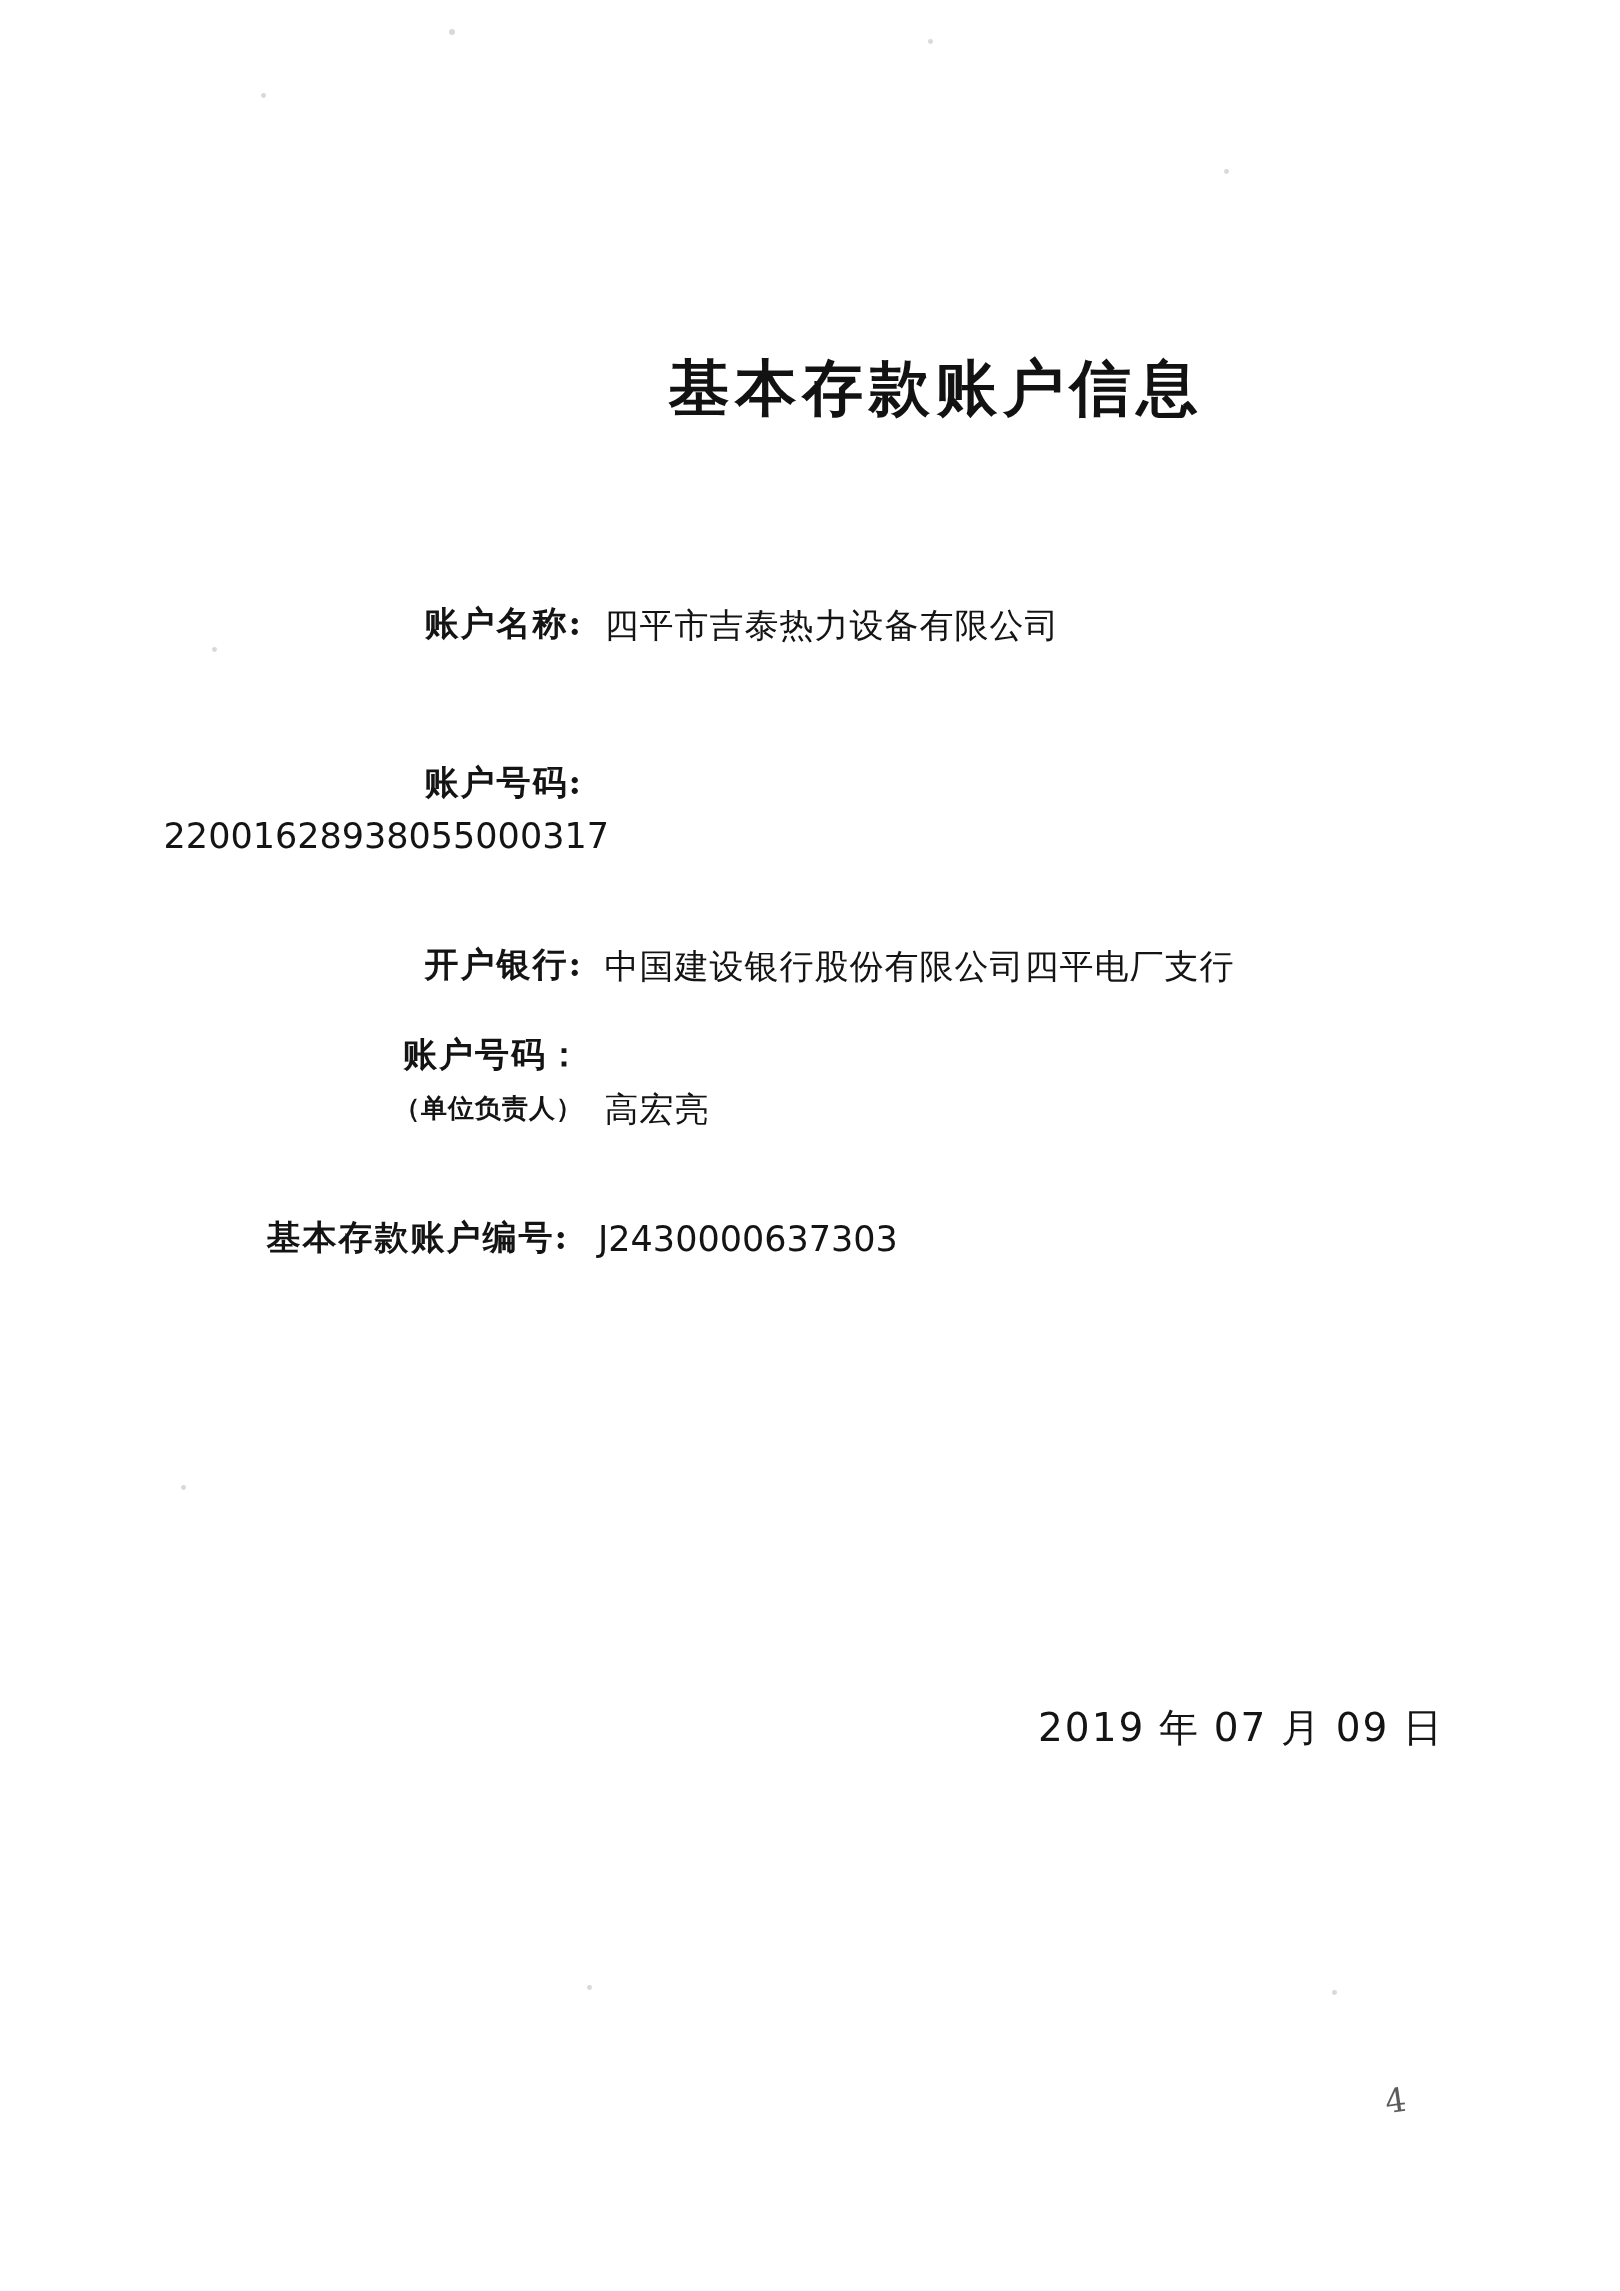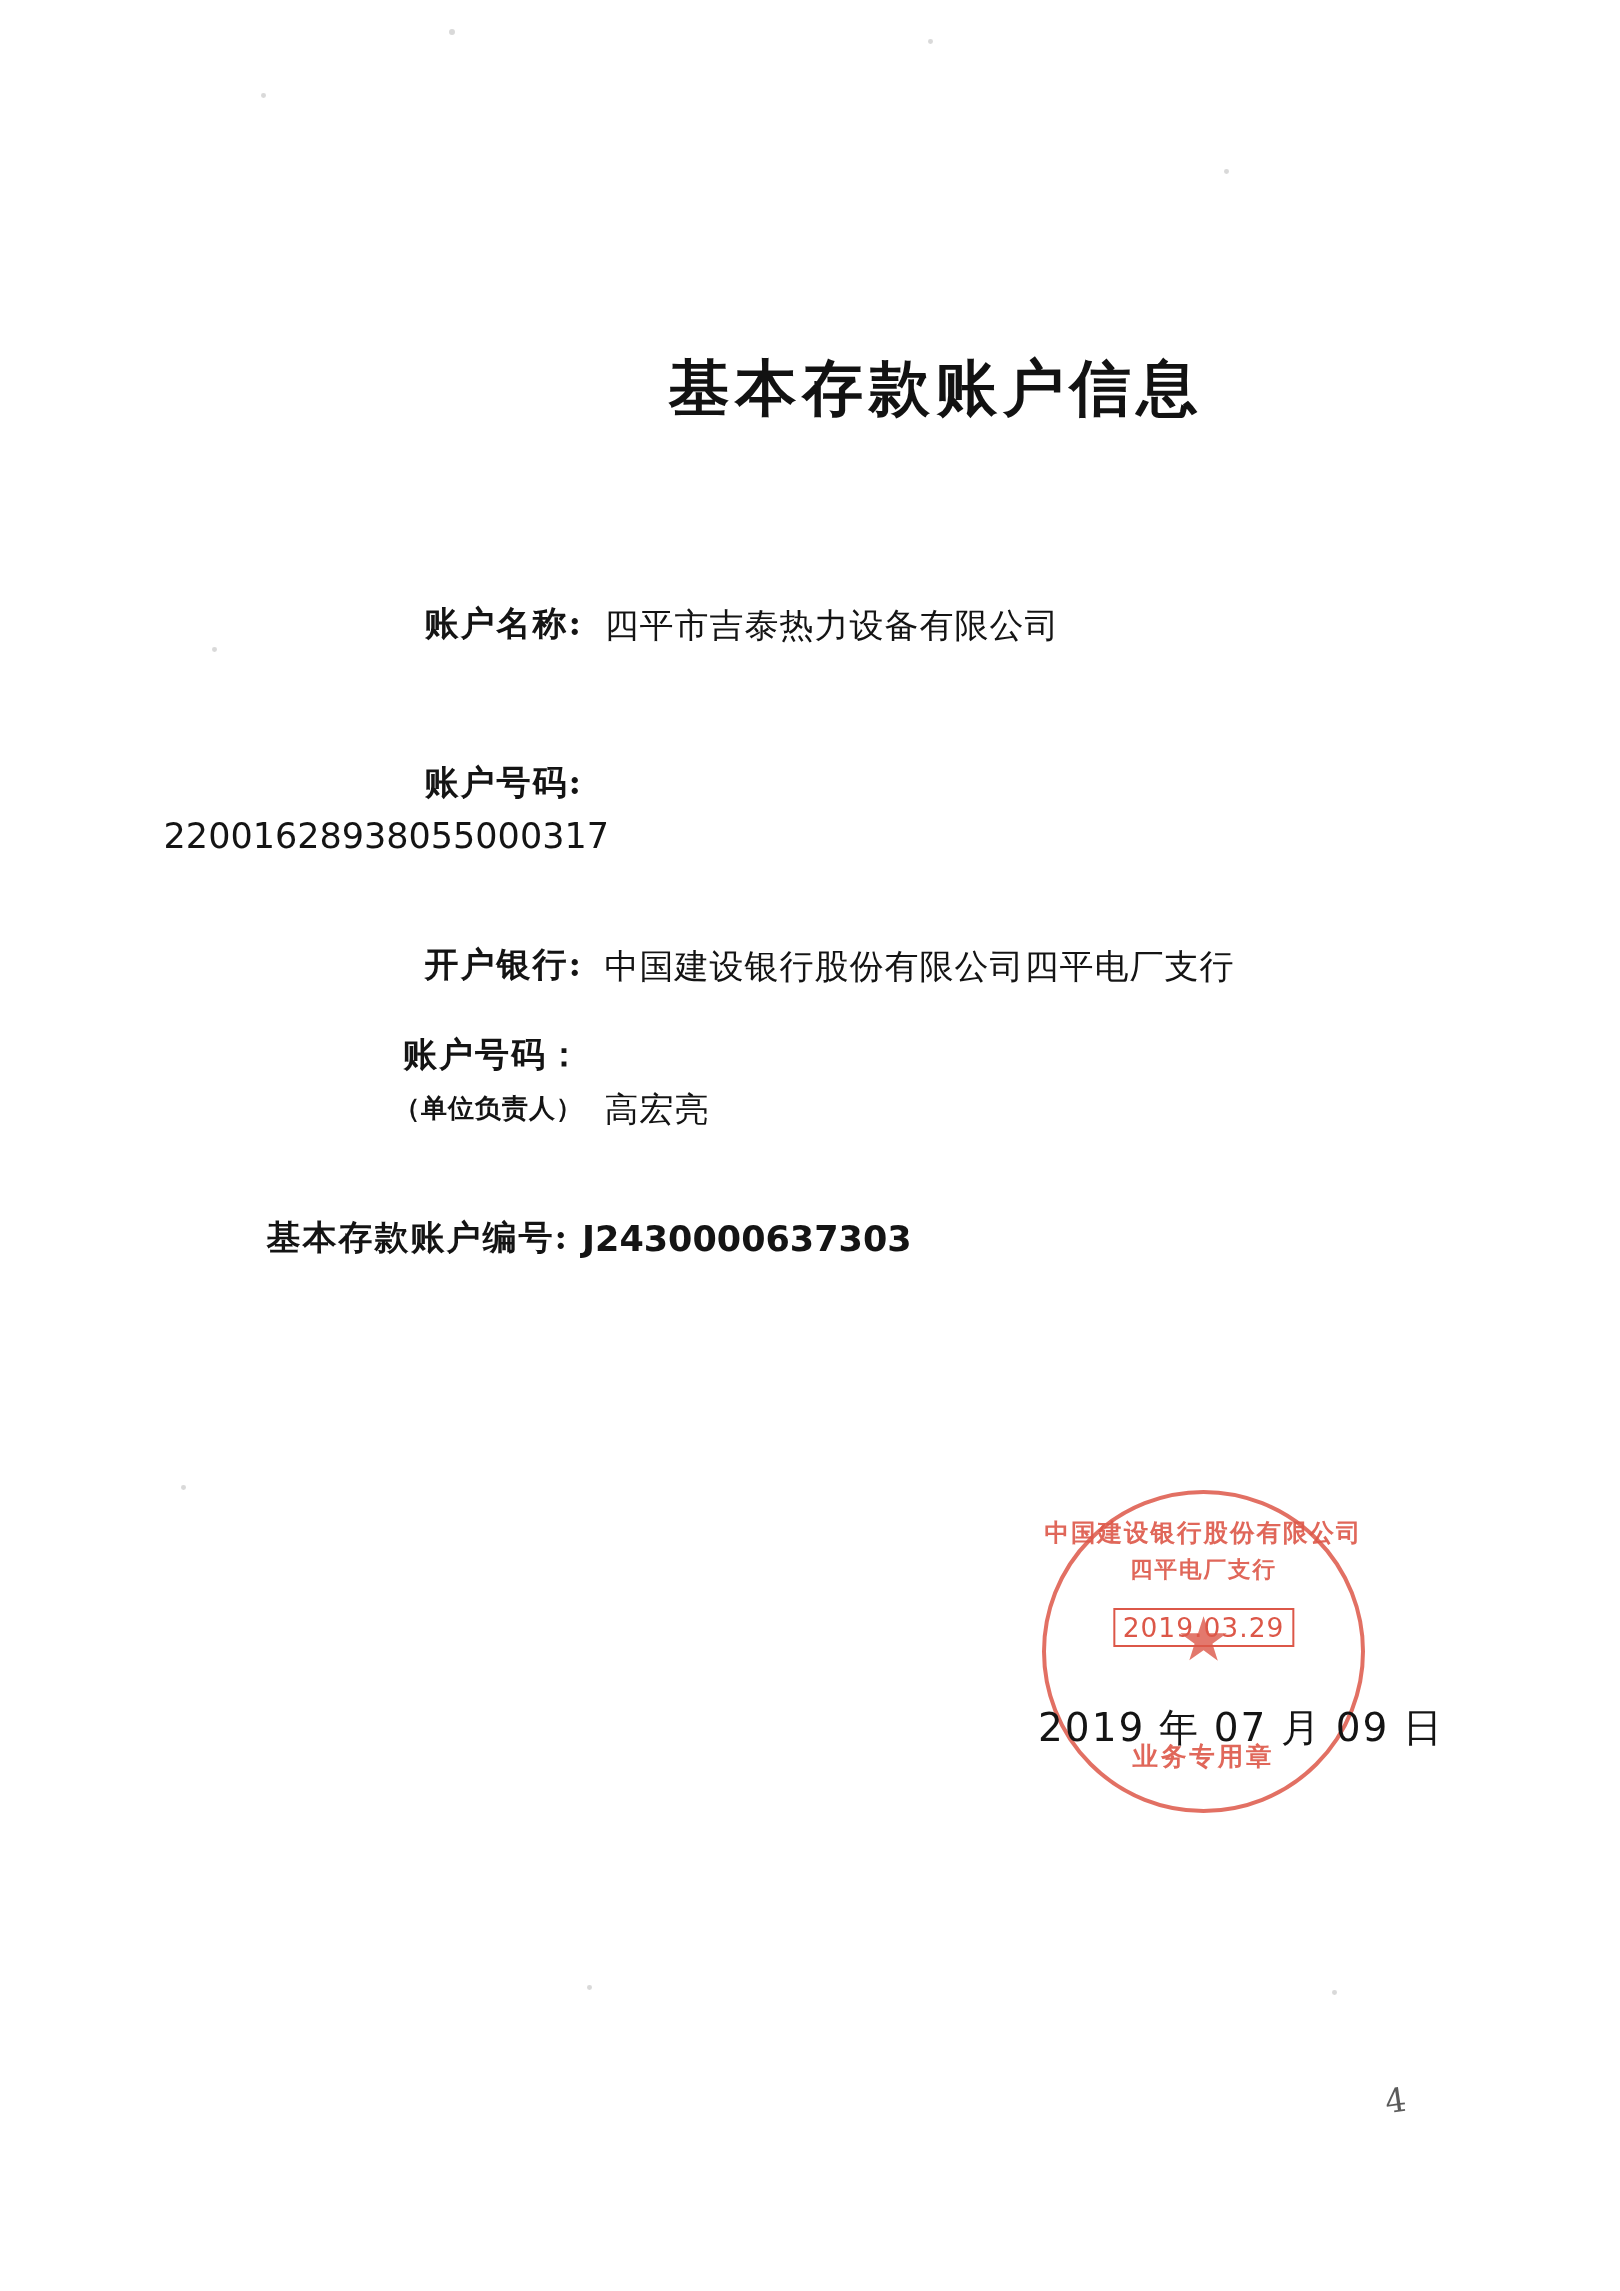--- a/index.html
+++ b/index.html
@@ -96,21 +96,21 @@
   }
 
   
   .row-name   { margin-bottom: 106px; }
   .row-number { margin-bottom: 76px; flex-direction: column; }
   .row-bank   { margin-bottom: 37px; }
   .row-legal  { margin-bottom: 76px; }
   .row-code   { margin-bottom: 0; align-items: center; }
 
   .row-code .field-label { width: 427px; }
-  .row-code .field-value { margin-left: 13px; font-weight: bold; }
+  .row-code .field-value { margin-left: 29px; }
 
   .date-line {
     position: absolute;
     top: 1701px;
     left: 912px;
     font-size: 39px;
     letter-spacing: 2px;
     font-family: "DejaVu Sans", "Liberation Sans", sans-serif;
     color: #141414;
     white-space: nowrap;
@@ -227,30 +227,20 @@
       <div class="field-value shift-down">高宏亮</div>
     </div>
 
     <div class="field-row row-code">
       <div class="field-label">基本存款账户编号:</div>
       <div class="field-value mono">J2430000637303</div>
     </div>
 
   </div>
 
-  <div class="stamp">
-    <div class="stamp-ring"></div>
-    <div class="stamp-arc-top">
-      <span>中国建设银行股份有限公司</span>
-      <span class="l2">四平电厂支行</span>
-    </div>
-    <div class="stamp-date">2019.03.29</div>
-    <div class="stamp-star">★</div>
-    <div class="stamp-arc-bottom">业务专用章</div>
-  </div>
 
   <div class="date-line">
     <span>2019</span><span class="sep">年</span><span>07</span><span class="sep">月</span><span>09</span><span class="sep">日</span>
   </div>
 
   <div class="scribble">4</div>
 
 </div>
 
 

